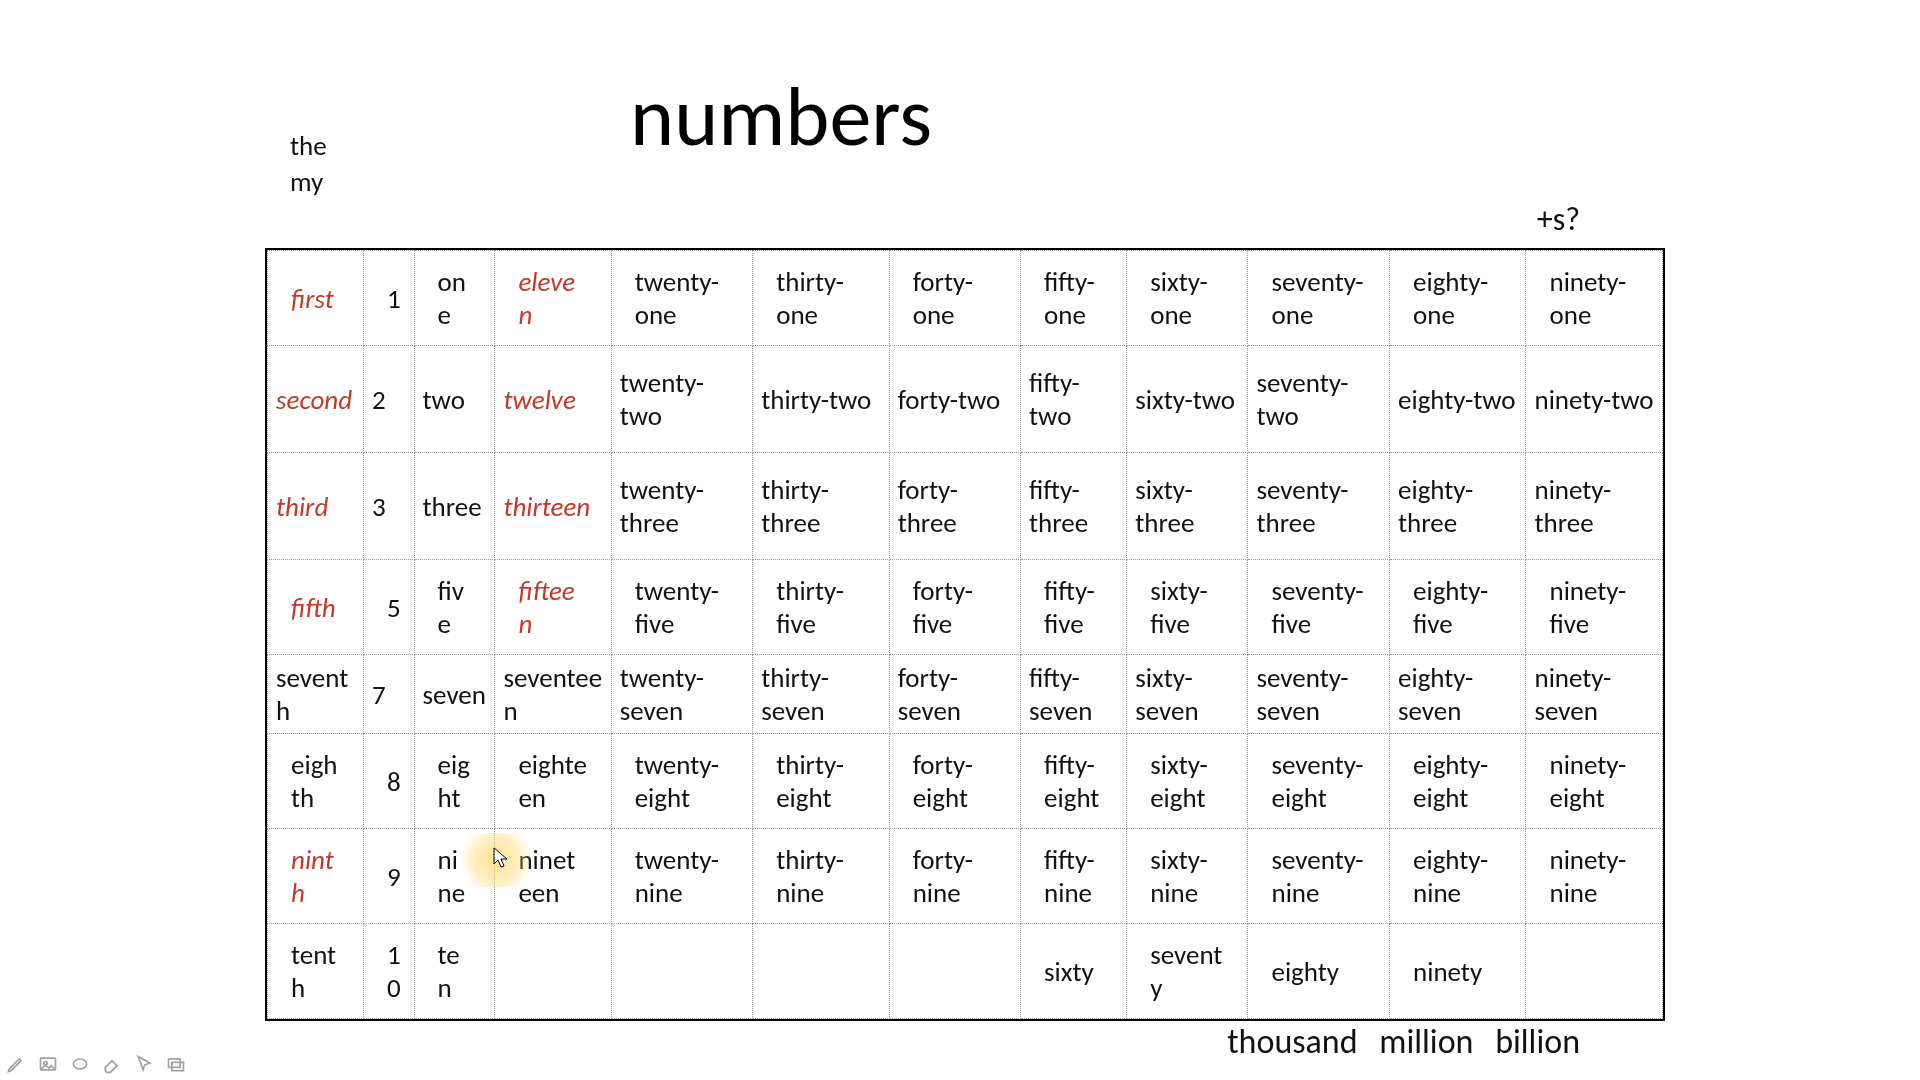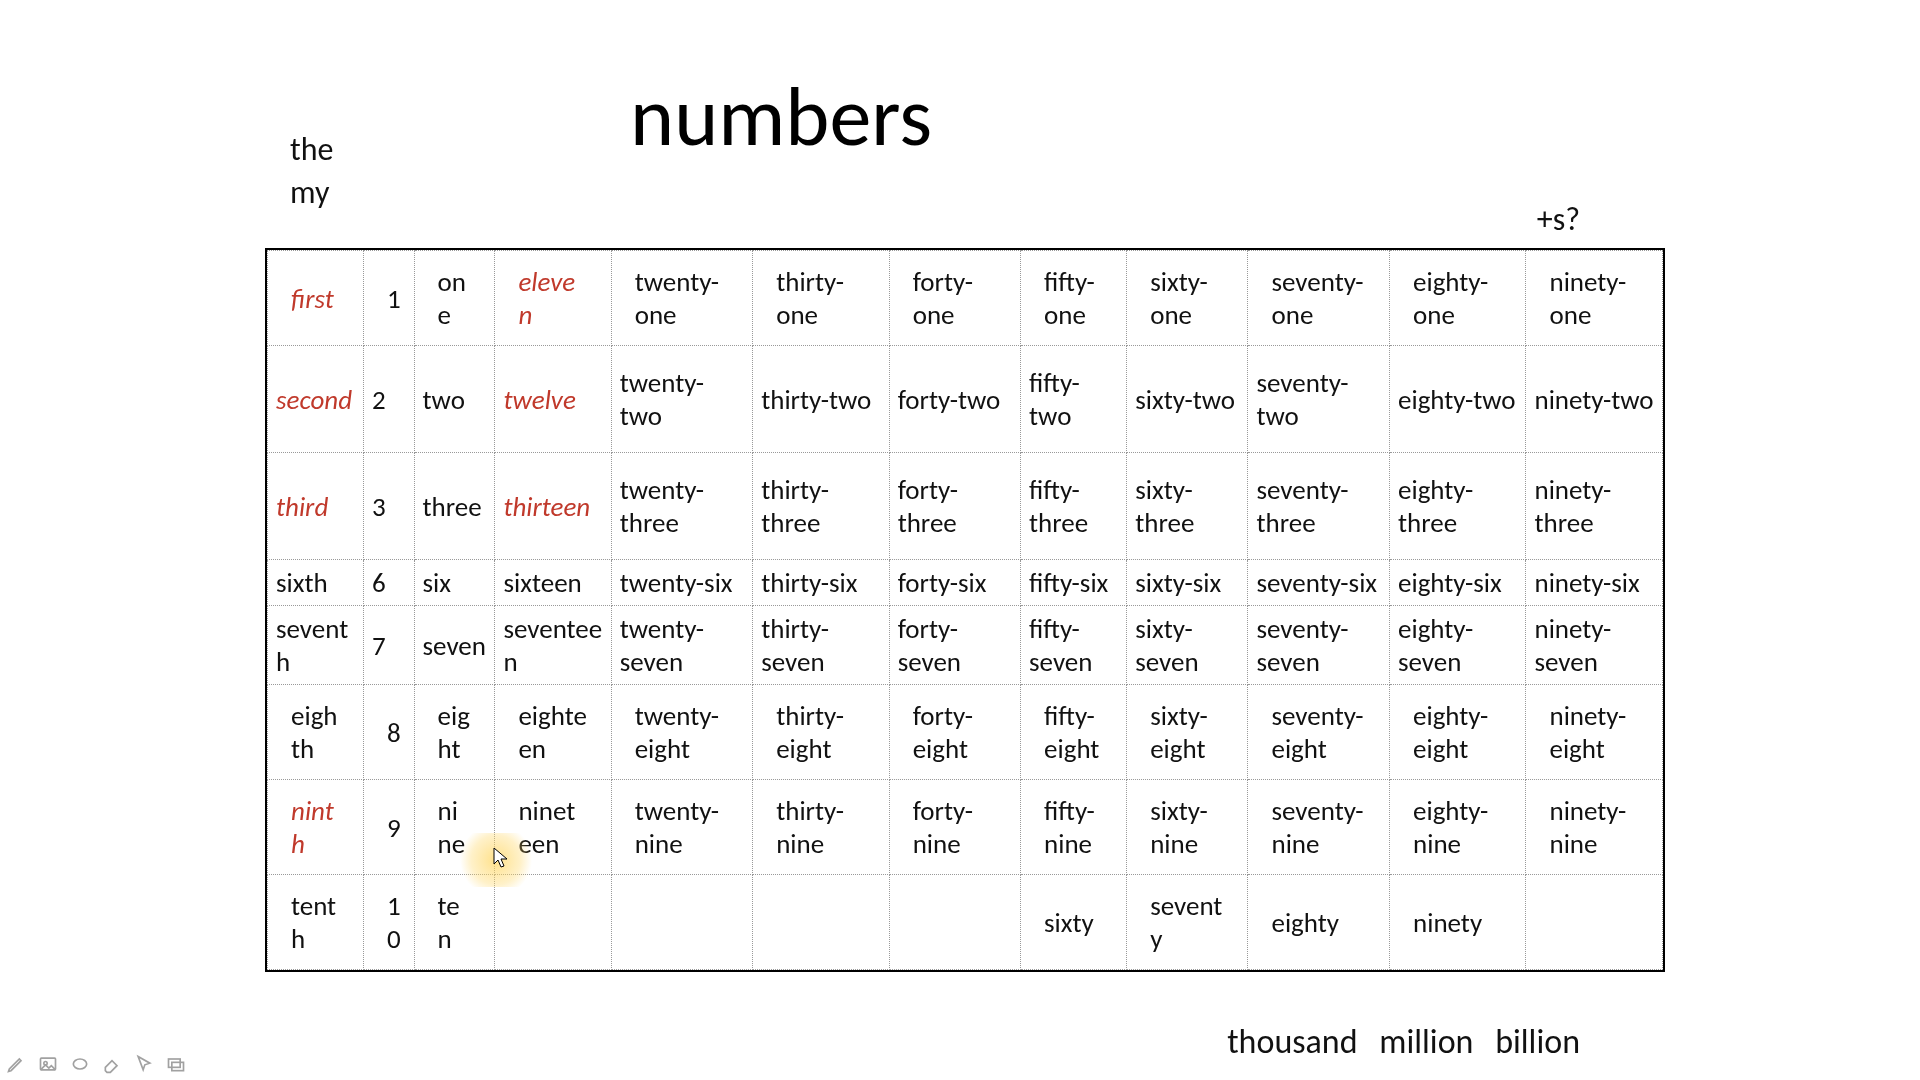--- a/index.html
+++ b/index.html
@@ -22,21 +22,21 @@
     left: 630px;
     top: 65px;
     font-size: 84px;
     font-weight: 400;
     color: #000000;
   }
   .prewords {
     position: absolute;
     left: 290px;
     top: 128px;
-    font-size: 32px;
+    font-size: 27px;
     line-height: 1.35;
     color: #111;
   }
   .plus-s {
     position: absolute;
     right: 340px;
     top: 200px;
     font-size: 32px;
     color: #111;
   }
@@ -185,33 +185,33 @@
             <td><span class="hi">thirteen</span></td>
             <td>twenty-three</td>
             <td>thirty-three</td>
             <td>forty-three</td>
             <td>fifty-three</td>
             <td>sixty-three</td>
             <td>seventy-three</td>
             <td>eighty-three</td>
             <td>ninety-three</td>
           </tr>
-          <tr>
-            <td>sixth</td>
-            <td>6</td>
-            <td>six</td>
-            <td>sixteen</td>
-            <td>twenty-six</td>
-            <td>thirty-six</td>
-            <td>forty-six</td>
-            <td>fifty-six</td>
-            <td>sixty-six</td>
-            <td>seventy-six</td>
-            <td>eighty-six</td>
-            <td>ninety-six</td>
+          <tr class="med">
+            <td><span class="hi">fifth</span></td>
+            <td>5</td>
+            <td>five</td>
+            <td><span class="hi">fifteen</span></td>
+            <td>twenty-five</td>
+            <td>thirty-five</td>
+            <td>forty-five</td>
+            <td>fifty-five</td>
+            <td>sixty-five</td>
+            <td>seventy-five</td>
+            <td>eighty-five</td>
+            <td>ninety-five</td>
           </tr>
           <tr>
             <td>seventh</td>
             <td>7</td>
             <td>seven</td>
             <td>seventeen</td>
             <td>twenty-seven</td>
             <td>thirty-seven</td>
             <td>forty-seven</td>
             <td>fifty-seven</td>

